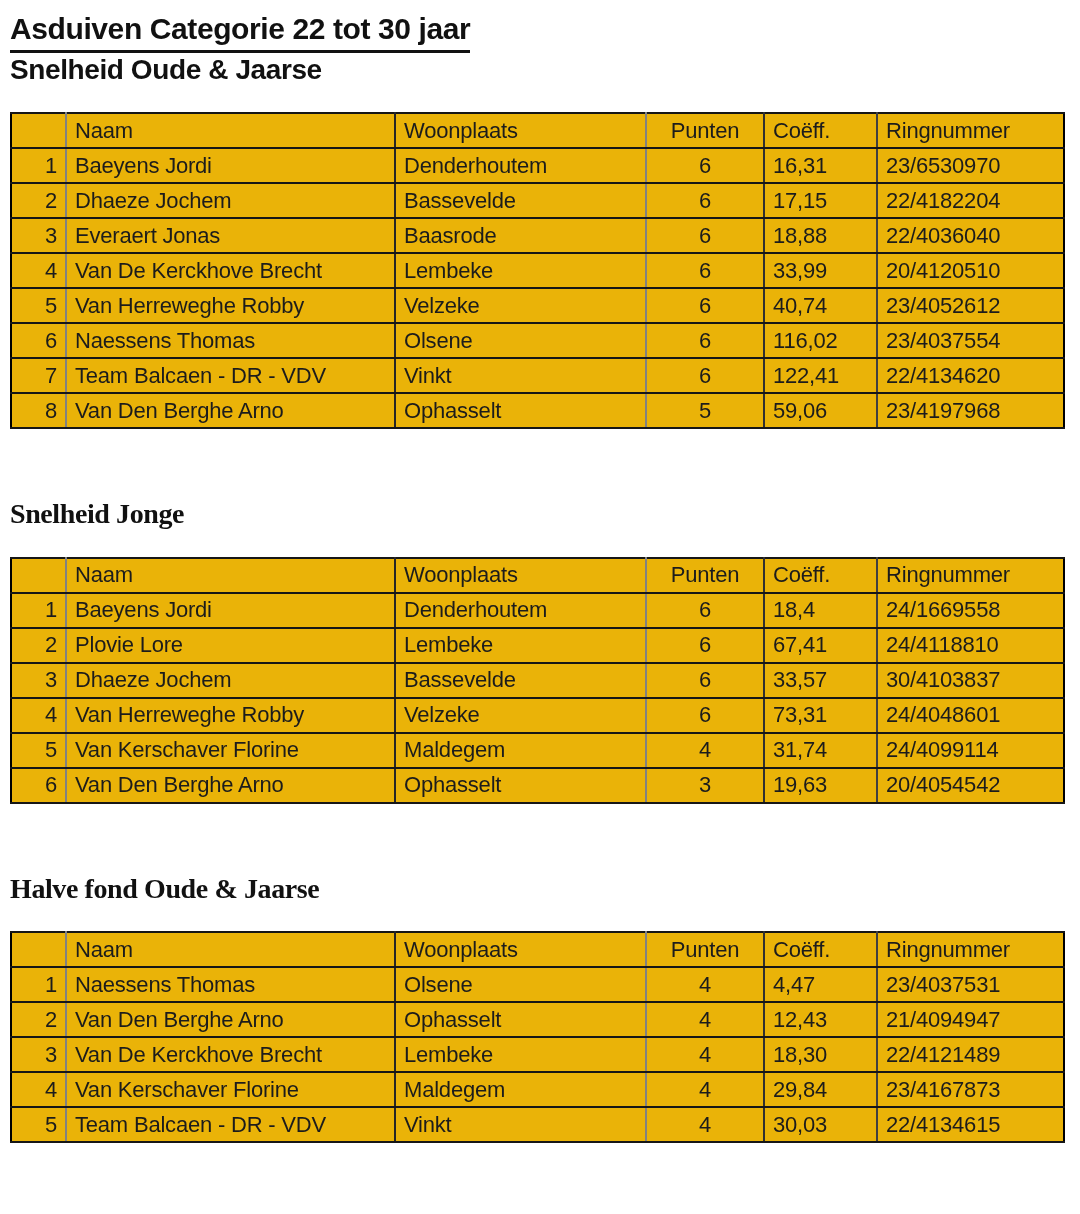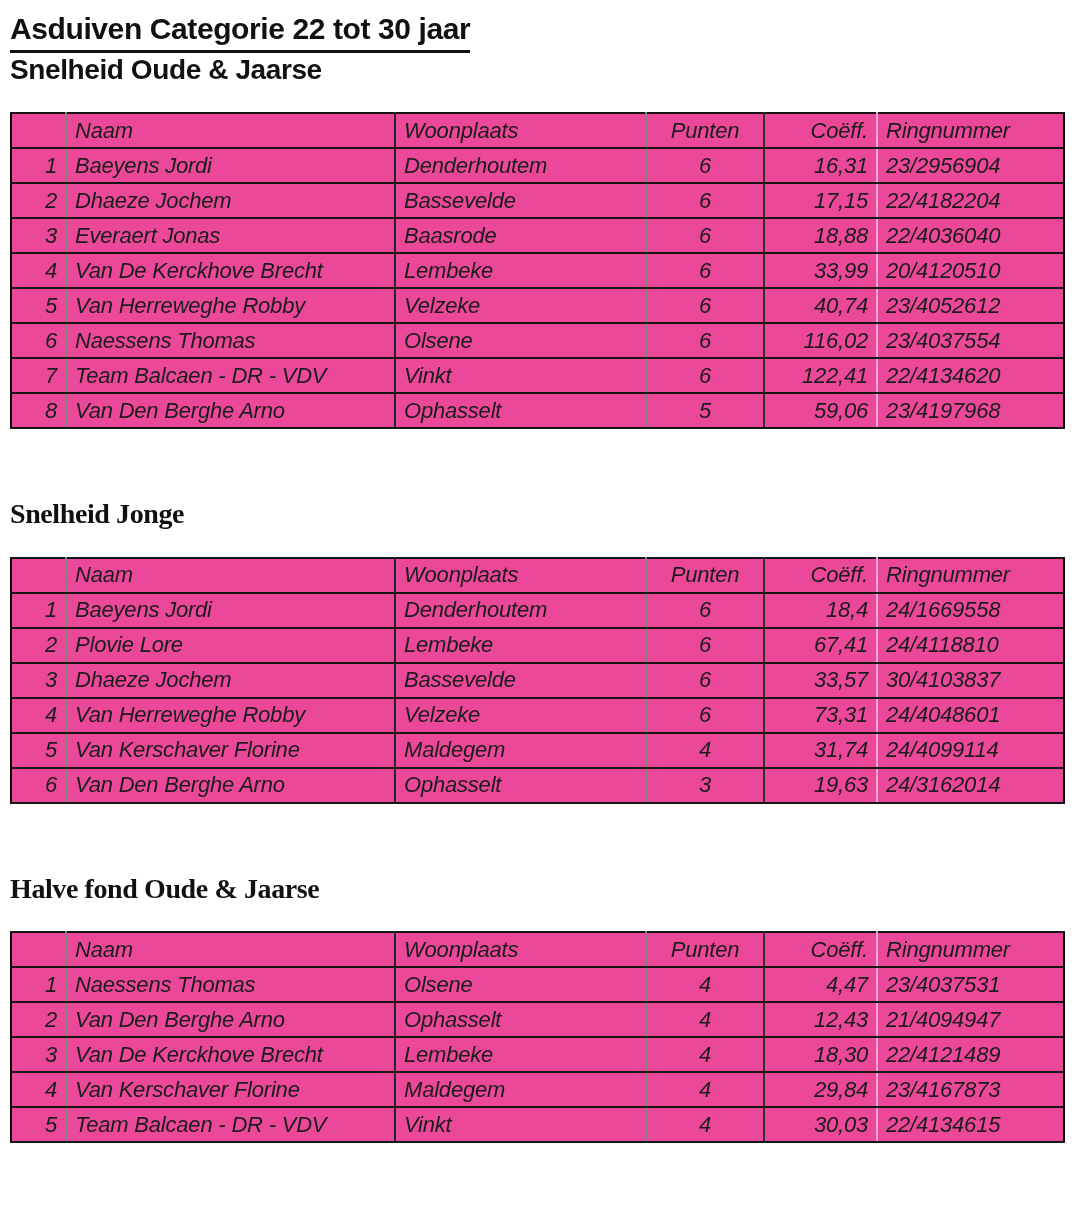--- a/index.html
+++ b/index.html
@@ -38,22 +38,21 @@
     margin: 0;
     line-height: 1.2;
   }
   .mt-first { }
   .mt-section { margin-top: 68px; font-family: Liberation Serif, serif; }
   table.results {
     border-collapse: collapse;
     table-layout: fixed;
     width: 1053px;
     margin-top: 26px;
-    background: #ec4899;
-    font-style: italic;
+    background: #eab308;
   }
   table.results th,
   table.results td {
     height: 35px;
     font-size: 22px;
     font-weight: 400;
     letter-spacing: -0.2px;
     padding: 0 8px;
     border-top: 2px solid #161616;
     border-bottom: 2px solid #161616;
@@ -61,21 +60,21 @@
     overflow: hidden;
     color: #1c1c1c;
     line-height: 1;
   }
   table.results { border: 2px solid #000; }
   
   .col-rank       { width: 55px;  text-align: right;  padding-right: 7px; border-right: 2px solid #828282; }
   .col-naam       { width: 329px; text-align: left;   padding-left: 10px; border-right: 2px solid #262626; }
   .col-woonplaats { width: 251px; text-align: left;   padding-left: 10px; border-right: 2px solid #828282; }
   .col-punten     { width: 118px; text-align: center; border-right: 2px solid #303030; }
-  .col-coeff      { width: 113px; text-align: right; border-right: 2px solid #f9a8d4; }
+  .col-coeff      { width: 113px; text-align: left; border-right: 2px solid #404040; }
   .col-ring       { width: 187px; text-align: left; }
 </style>
 </head>
 <body>
 
 <div class="page">
 
   <h1 class="doc-title">Asduiven Categorie 22 tot 30 jaar</h1>
 
   <section>
@@ -91,21 +90,21 @@
           <th class="col-ring">Ringnummer</th>
         </tr>
       </thead>
       <tbody>
           <tr>
     <td class="col-rank">1</td>
     <td class="col-naam">Baeyens Jordi</td>
     <td class="col-woonplaats">Denderhoutem</td>
     <td class="col-punten">6</td>
     <td class="col-coeff">16,31</td>
-    <td class="col-ring">23/2956904</td>
+    <td class="col-ring">23/6530970</td>
   </tr>
           <tr>
     <td class="col-rank">2</td>
     <td class="col-naam">Dhaeze Jochem</td>
     <td class="col-woonplaats">Bassevelde</td>
     <td class="col-punten">6</td>
     <td class="col-coeff">17,15</td>
     <td class="col-ring">22/4182204</td>
   </tr>
           <tr>
@@ -213,21 +212,21 @@
     <td class="col-punten">4</td>
     <td class="col-coeff">31,74</td>
     <td class="col-ring">24/4099114</td>
   </tr>
           <tr>
     <td class="col-rank">6</td>
     <td class="col-naam">Van Den Berghe Arno</td>
     <td class="col-woonplaats">Ophasselt</td>
     <td class="col-punten">3</td>
     <td class="col-coeff">19,63</td>
-    <td class="col-ring">24/3162014</td>
+    <td class="col-ring">20/4054542</td>
   </tr>
         </tbody>
     </table>
   </section>
 
   <section>
     <h2 class="section-heading mt-section">Halve fond Oude &amp; Jaarse</h2>
     <table class="results">
       <thead>
         <tr>

